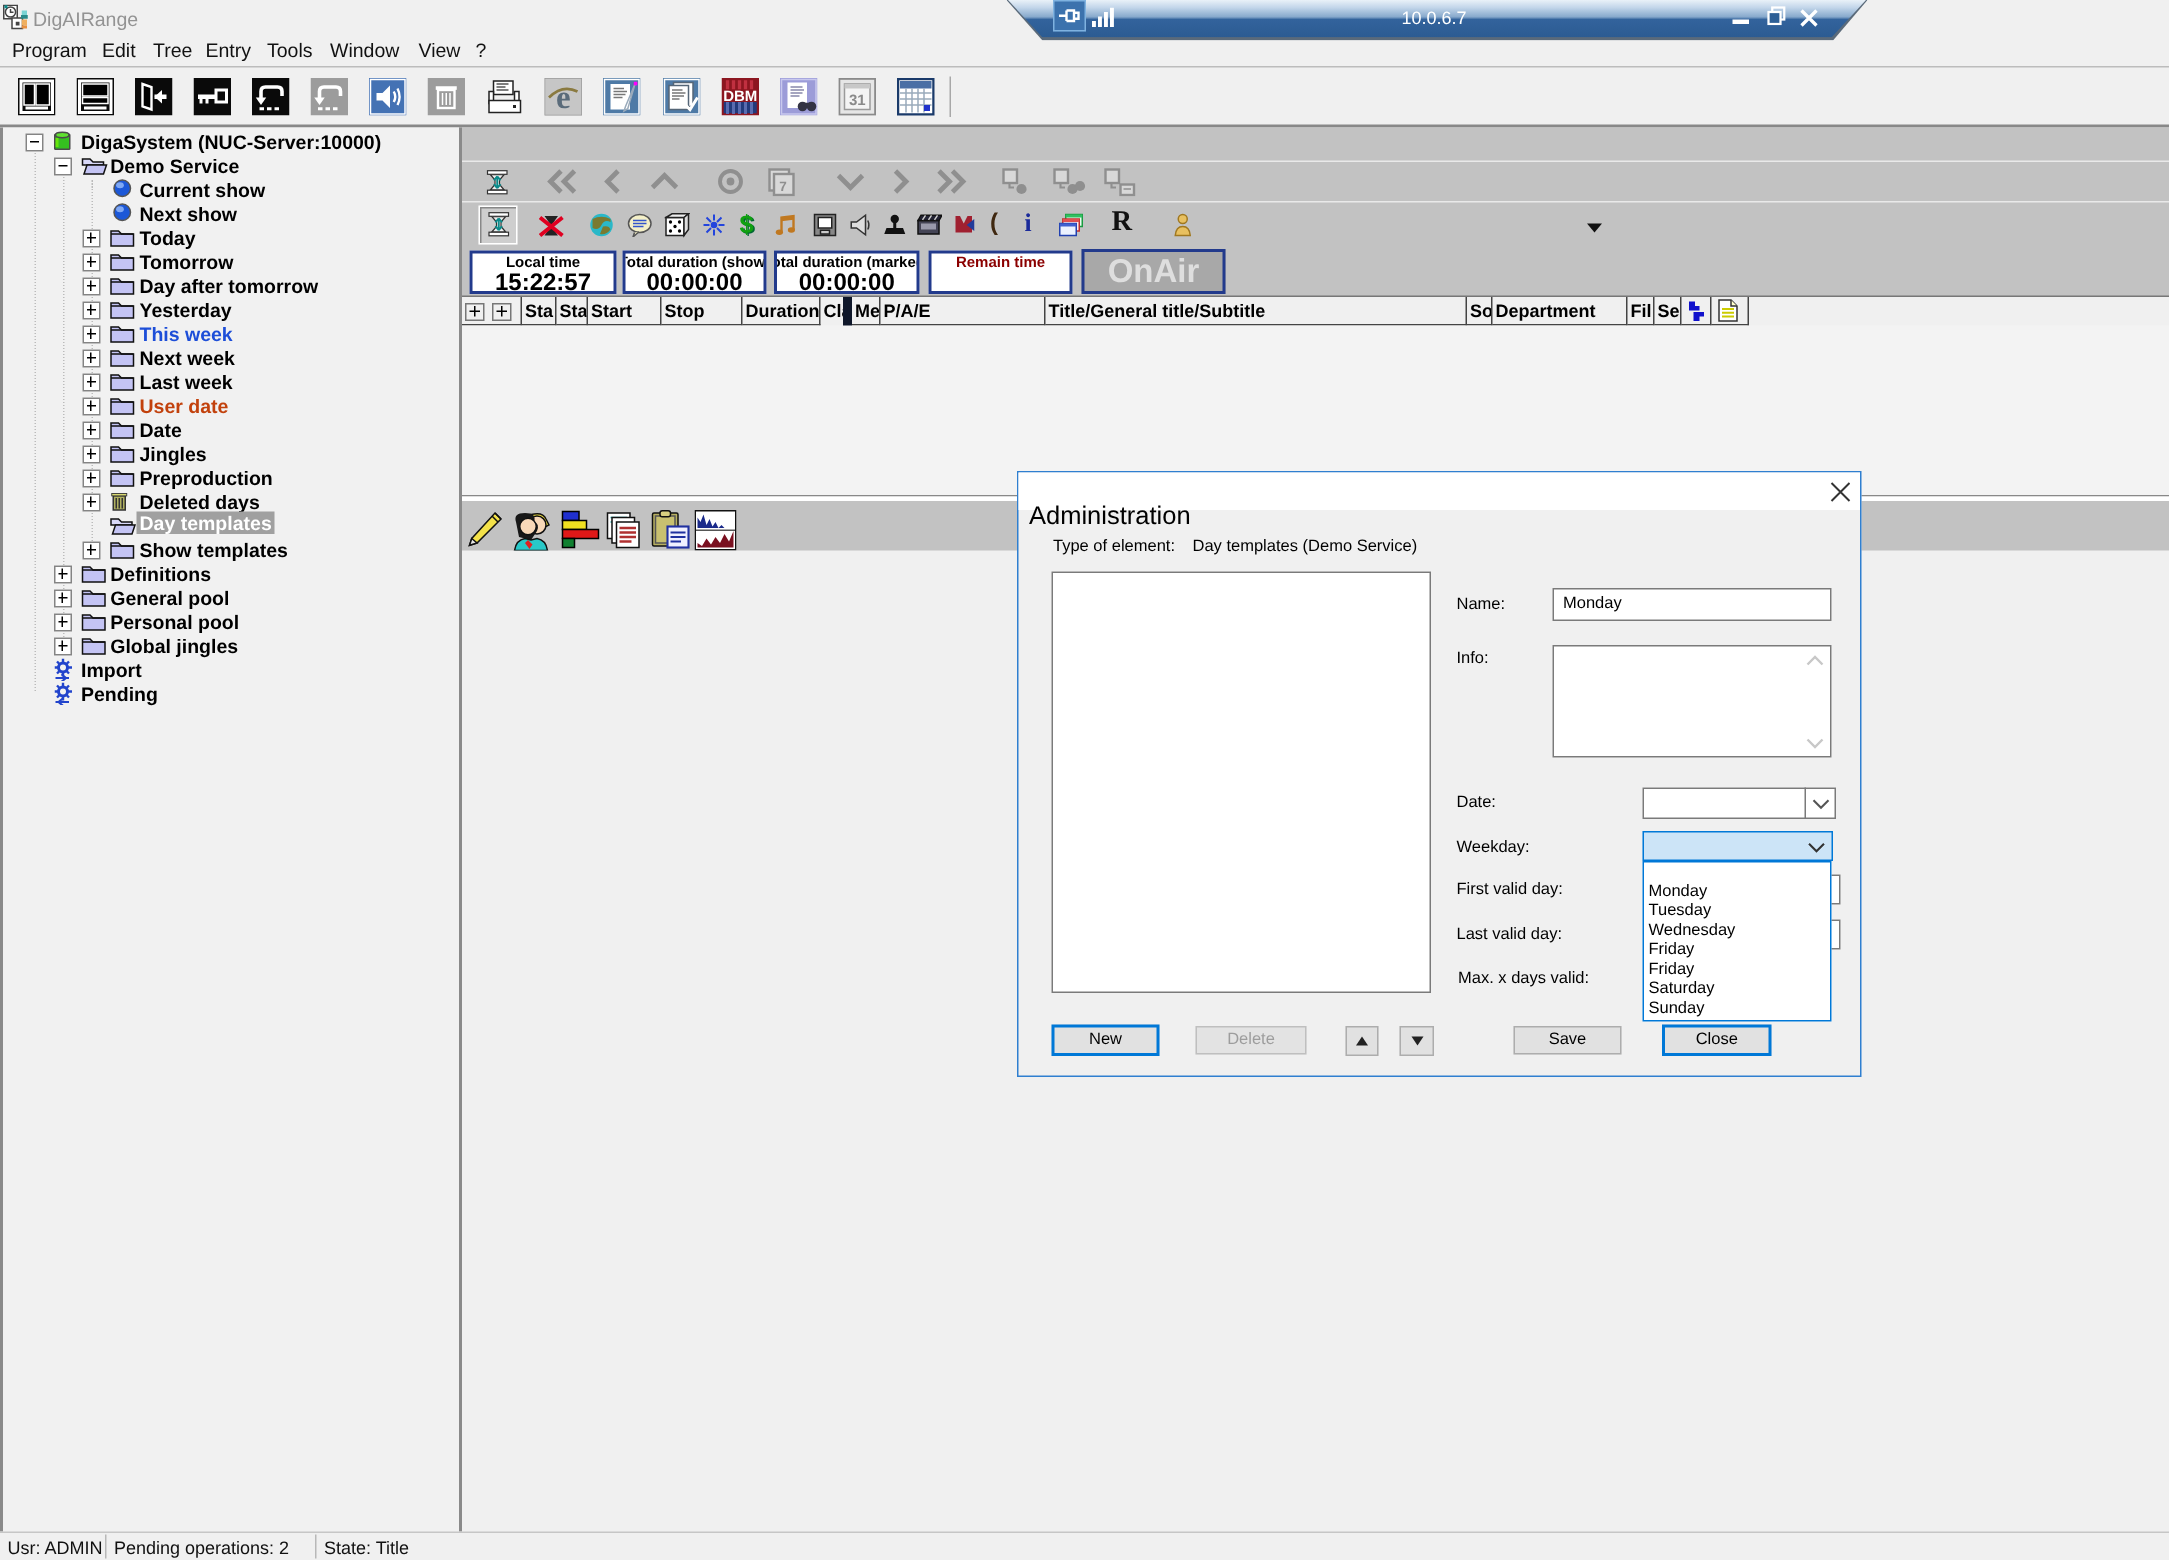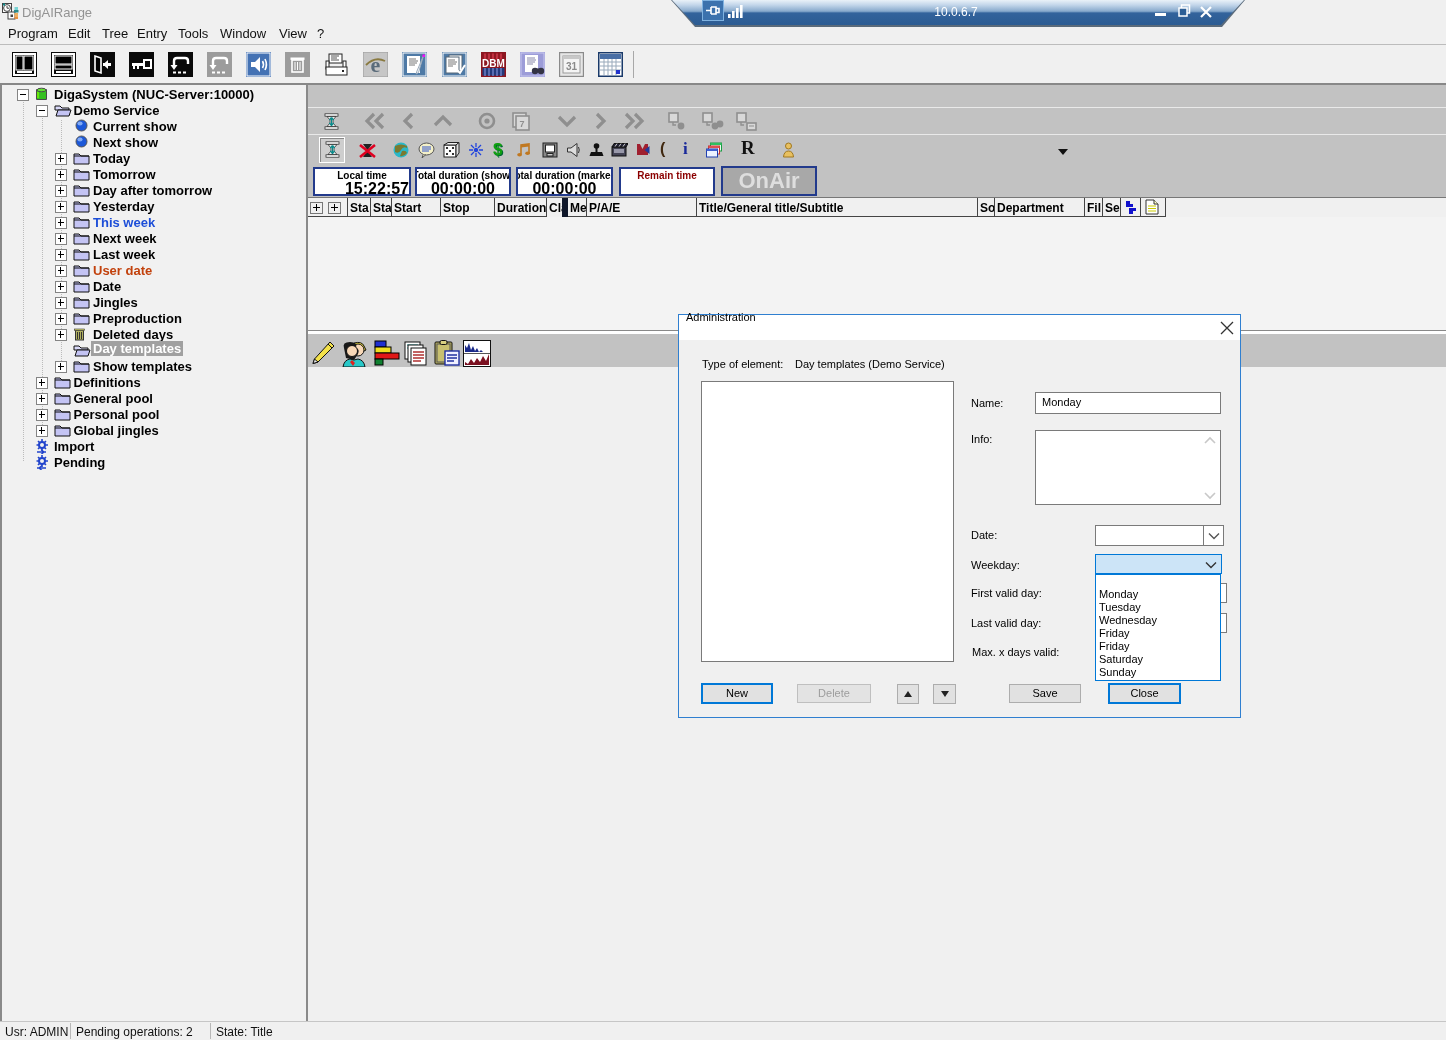--- a/index.html
+++ b/index.html
@@ -577,21 +577,21 @@
     <svg width="13" height="16">
       <circle cx="6.5" cy="4" r="3" fill="#e8c060" stroke="#a07820"></circle>
       <path d="M1.5 15 Q2 9 6.5 9 Q11 9 11.5 15 Z" fill="#e8c060" stroke="#a07820"></path>
     </svg>
   </div>
 <svg class="a" style="left:1057px;top:148px" width="12" height="8">
     <path d="M1 1 L11 1 L6 7 Z" fill="#111"></path>
   </svg>
 <div class="a" style="left:313px;top:167px;width:98px;height:29px;background:#fff;border:2px solid #223a8c;padding-top:1px;overflow:hidden">
     <div style="position:relative;left:50%;transform:translateX(-50%);width:max-content;font-size:10px;font-weight:bold;color:#000;line-height:12px;white-space:nowrap">Local time</div>
-    <div style="text-align:right;font-size:16px;font-weight:bold;color:#000;line-height:14px">15:22:57</div>
+    <div style="text-align:center;font-size:16px;font-weight:bold;color:#000;line-height:14px">15:22:57</div>
   </div>
 <div class="a" style="left:415px;top:167px;width:96px;height:29px;background:#fff;border:2px solid #223a8c;padding-top:1px;overflow:hidden">
     <div style="position:relative;left:50%;transform:translateX(-50%);width:max-content;font-size:10px;font-weight:bold;color:#000;line-height:12px;white-space:nowrap">Total duration (show)</div>
     <div style="text-align:center;font-size:16px;font-weight:bold;color:#000;line-height:14px">00:00:00</div>
   </div>
 <div class="a" style="left:516px;top:167px;width:97px;height:29px;background:#fff;border:2px solid #223a8c;padding-top:1px;overflow:hidden">
     <div style="position:relative;left:50%;transform:translateX(-50%);width:max-content;font-size:10px;font-weight:bold;color:#000;line-height:12px;white-space:nowrap">Total duration (marked)</div>
     <div style="text-align:center;font-size:16px;font-weight:bold;color:#000;line-height:14px">00:00:00</div>
   </div>
 <div class="a" style="left:619px;top:167px;width:96px;height:29px;background:#fff;border:2px solid #223a8c;padding-top:1px;overflow:hidden">
@@ -689,21 +689,21 @@
   </div>
 <div class="a" style="left:0;top:1021px;width:1446px;height:1px;background:#c6c6c6"></div>
 <div class="a" style="left:0;top:1022px;width:1446px;height:18px;background:#f0f0f0"></div>
 <div class="a" style="left:5px;top:1025px;font-size:12px;color:#111">Usr: ADMIN</div>
 <div class="a" style="left:70px;top:1023px;width:1px;height:16px;background:#b8b8b8"></div>
 <div class="a" style="left:76px;top:1025px;font-size:12px;color:#111">Pending operations: 2</div>
 <div class="a" style="left:210px;top:1023px;width:1px;height:16px;background:#b8b8b8"></div>
 <div class="a" style="left:216px;top:1025px;font-size:12px;color:#111">State: Title</div>
 <div class="a" style="left:678px;top:314px;width:563px;height:404px;background:#f0f0f0;border:1px solid #2f7fd0"></div>
 <div class="a" style="left:679px;top:315px;width:561px;height:25px;background:#fff"></div>
-<div class="a" style="left:686px;top:311px;font-size:11px;color:#000">Administration</div>
+<div class="a" style="left:686px;top:334px;font-size:17px;color:#000">Administration</div>
 <svg class="a" style="left:1220px;top:321px" width="14" height="14">
     <path d="M1 1 L13 13 M13 1 L1 13" stroke="#333" stroke-width="1.3"></path>
   </svg>
 <div class="a" style="left:702px;top:358px;font-size:11px;color:#000">Type of element:</div>
 <div class="a" style="left:795px;top:358px;font-size:11px;color:#000">Day templates (Demo Service)</div>
 <div class="a" style="left:701px;top:381px;width:253px;height:281px;background:#fff;border:1px solid #7a7a7a"></div>
 <div class="a" style="left:971px;top:397px;font-size:11px;color:#000">Name:</div>
 <div class="a" style="left:1035px;top:392px;width:186px;height:22px;background:#fff;border:1px solid #7a7a7a;font-size:11px;padding:3px 0 0 6px">Monday</div>
 <div class="a" style="left:971px;top:433px;font-size:11px;color:#000">Info:</div>
 <div class="a" style="left:1035px;top:430px;width:186px;height:75px;background:#fff;border:1px solid #7a7a7a"></div>

